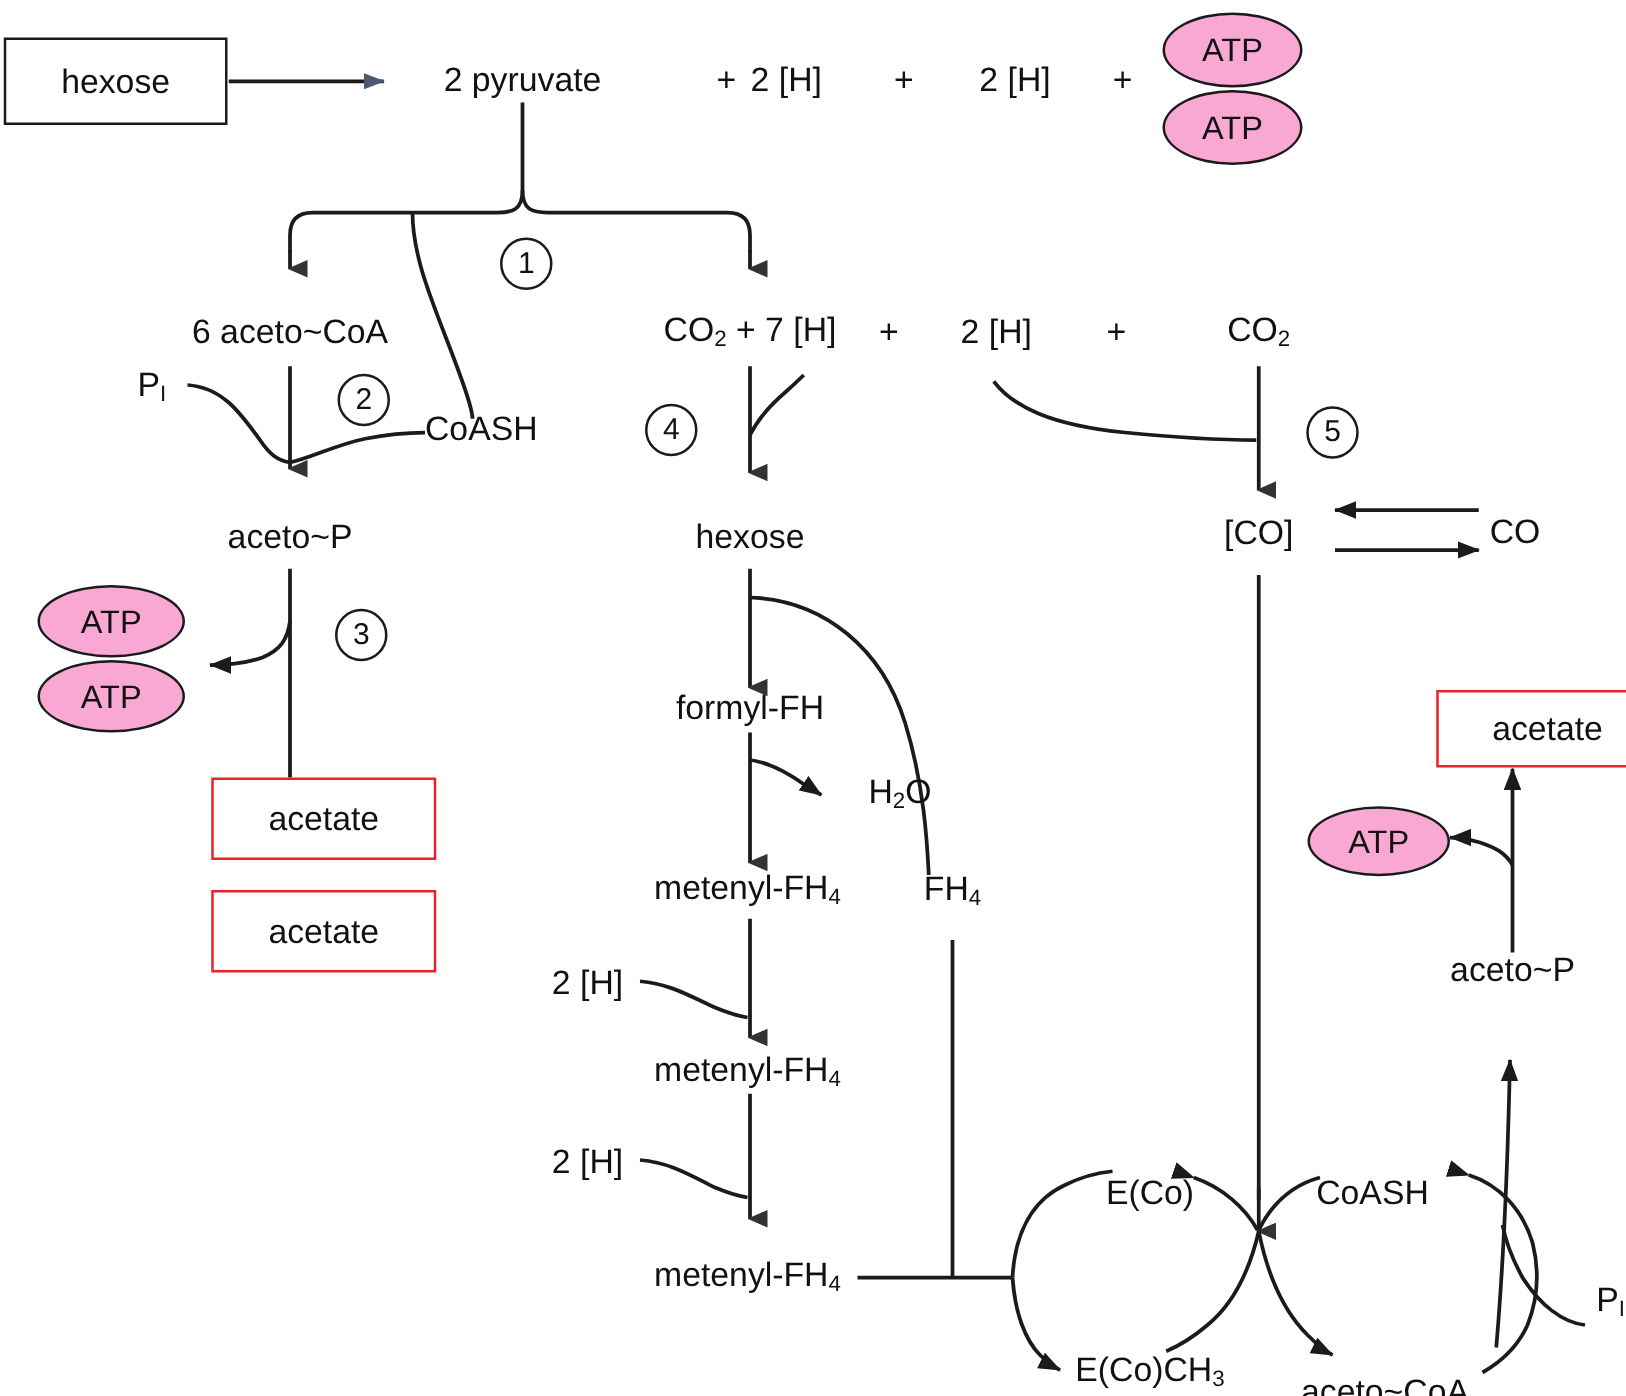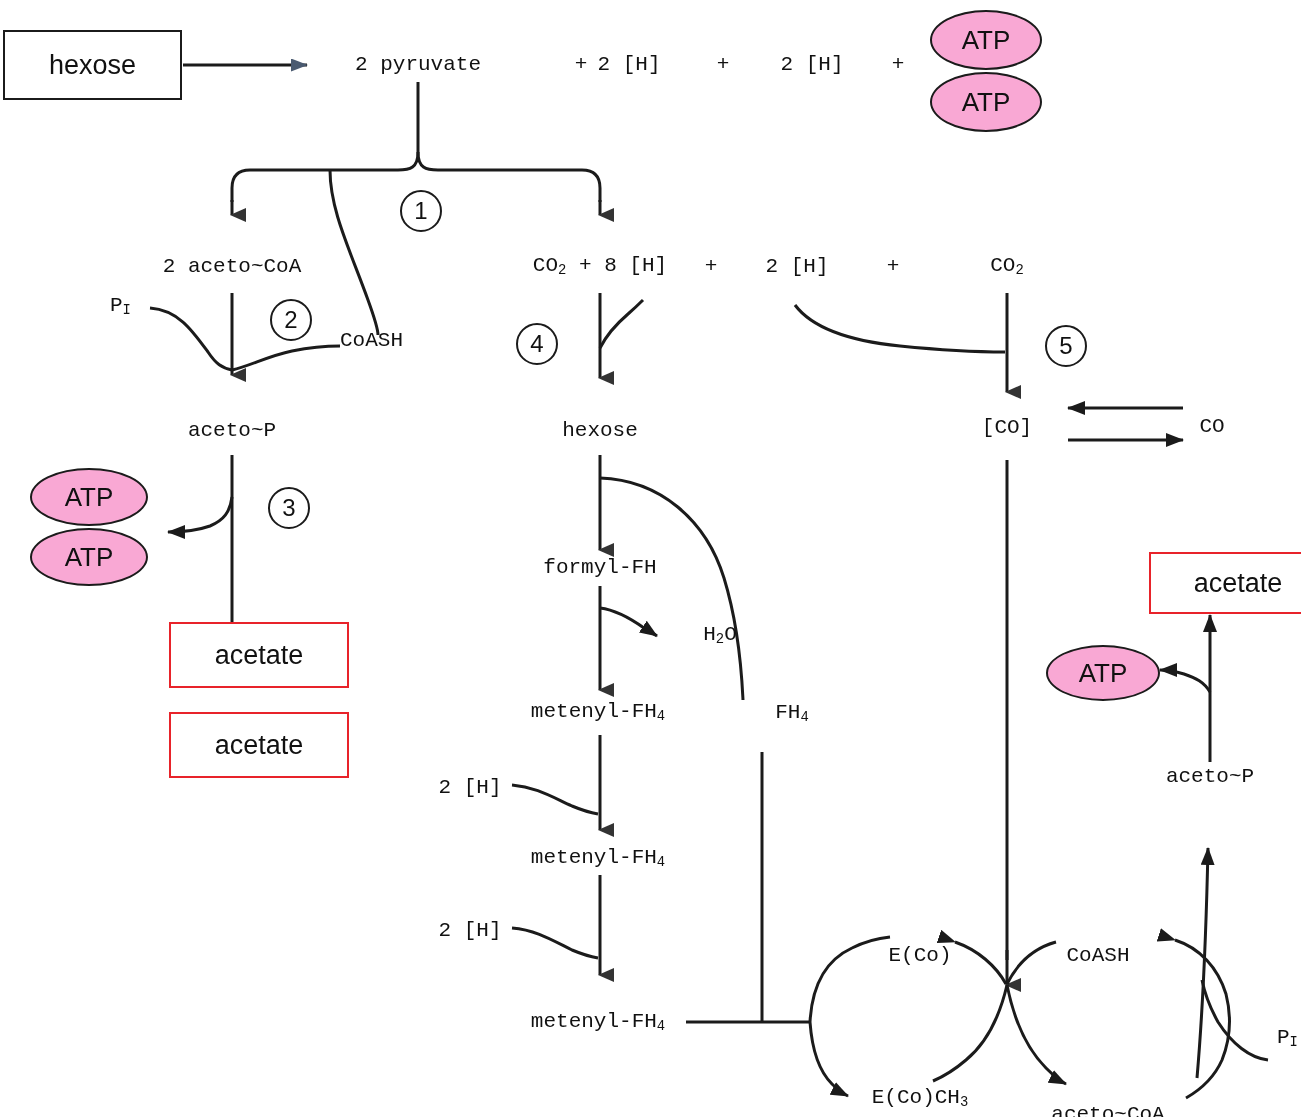--- a/index.html
+++ b/index.html
@@ -19,22 +19,22 @@
   #vector-layer {
     position: absolute;
     left: 0;
     top: 0;
     width: 1301px;
     height: 1117px;
     pointer-events: none;
   }
   .lbl {
     position: absolute;
-    font-family: Liberation Mono, monospace;
-    font-size: 21px;
+    font-family: Liberation Sans, sans-serif;
+    font-size: 27px;
     color: #111111;
     white-space: nowrap;
     line-height: 1;
   }
   .lbl.ctr { transform: translate(-50%, -50%); }
   .lbl sub {
     font-size: 0.66em;
     vertical-align: -0.22em;
   }
   .boxed {
@@ -200,47 +200,47 @@
   <div class="numcircle" style="left:516px; top:323px; width:42px; height:42px;">4</div>
   <div class="numcircle" style="left:1045px; top:325px; width:42px; height:42px;">5</div>
 
   <div class="lbl ctr" style="left:418px; top:64px;">2 pyruvate</div>
   <div class="lbl ctr" style="left:581px; top:64px;">+</div>
   <div class="lbl ctr" style="left:629px; top:64px;">2 [H]</div>
   <div class="lbl ctr" style="left:723px; top:64px;">+</div>
   <div class="lbl ctr" style="left:812px; top:64px;">2 [H]</div>
   <div class="lbl ctr" style="left:898px; top:64px;">+</div>
 
-  <div class="lbl ctr" style="left:232px; top:266px;">2 aceto~CoA</div>
+  <div class="lbl ctr" style="left:232px; top:266px;">6 aceto~CoA</div>
 
   <div class="lbl" style="left:110px; top:295px;"><span>P</span><sub>I</sub></div>
 
   <div class="lbl" style="left:340px; top:330px;">CoASH</div>
 
   <div class="lbl ctr" style="left:232px; top:430px;">aceto~P</div>
 
-  <div class="lbl ctr" style="left:600px; top:266px;"><span>CO</span><sub>2</sub><span> + 8 [H]</span></div>
+  <div class="lbl ctr" style="left:600px; top:266px;"><span>CO</span><sub>2</sub><span> + 7 [H]</span></div>
 
   <div class="lbl ctr" style="left:711px; top:266px;">+</div>
 
   <div class="lbl ctr" style="left:797px; top:266px;">2 [H]</div>
 
   <div class="lbl ctr" style="left:893px; top:266px;">+</div>
 
   <div class="lbl ctr" style="left:1007px; top:266px;text-align:center;"><span>CO</span><sub>2</sub></div>
 
   <div class="lbl ctr" style="left:600px; top:430px;">hexose</div>
 
   <div class="lbl ctr" style="left:600px; top:567px;">formyl-FH</div>
 
   <div class="lbl ctr" style="left:720px; top:635px;"><span>H</span><sub>2</sub><span>O</span></div>
 
   <div class="lbl ctr" style="left:598px; top:712px;"><span>metenyl-FH</span><sub>4</sub></div>
 
-  <div class="lbl ctr" style="left:762px; top:713px;margin-left:30px;"><span>FH</span><sub>4</sub></div>
+  <div class="lbl ctr" style="left:762px; top:713px;"><span>FH</span><sub>4</sub></div>
 
   <div class="lbl ctr" style="left:470px; top:787px;">2 [H]</div>
 
   <div class="lbl ctr" style="left:598px; top:858px;"><span>metenyl-FH</span><sub>4</sub></div>
 
   <div class="lbl ctr" style="left:470px; top:930px;">2 [H]</div>
 
   <div class="lbl ctr" style="left:598px; top:1022px;"><span>metenyl-FH</span><sub>4</sub></div>
 
   <div class="lbl ctr" style="left:1007px; top:427px;">[CO]</div>

